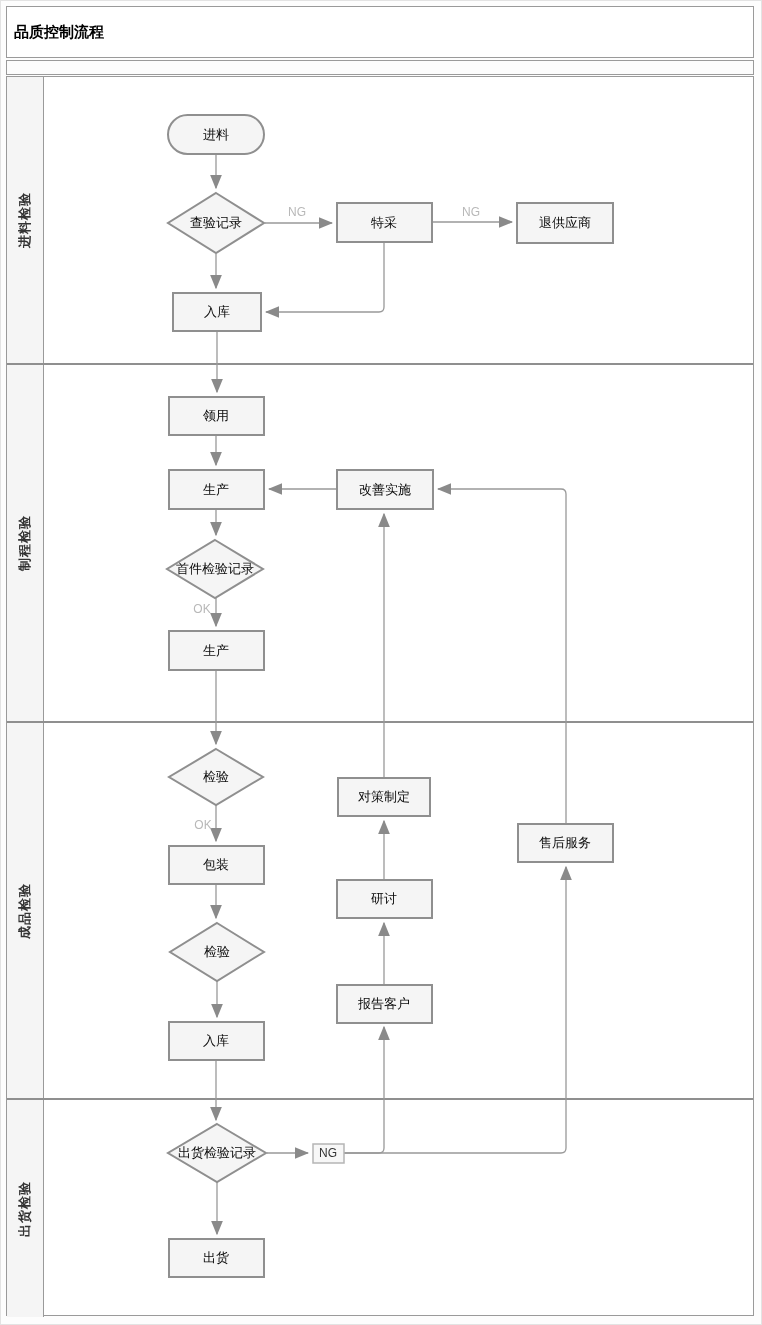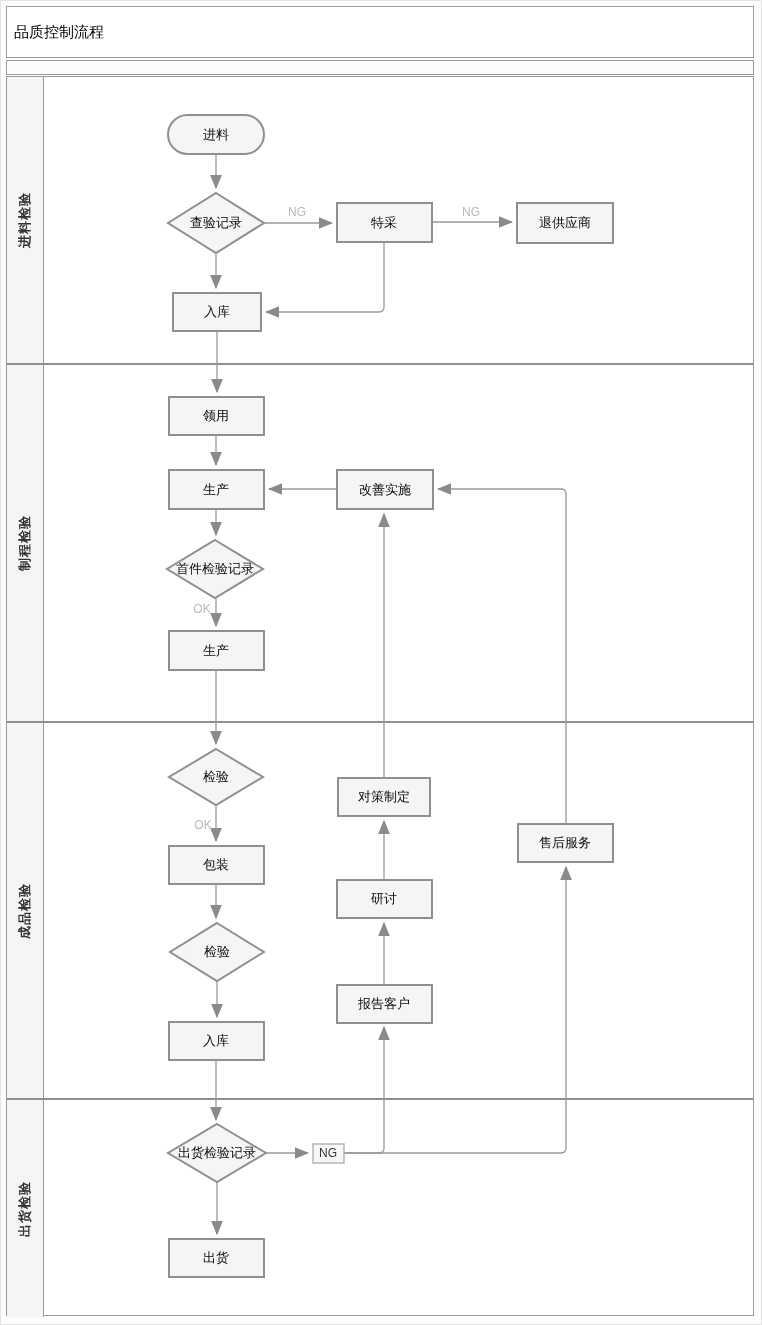--- a/index.html
+++ b/index.html
@@ -6,21 +6,21 @@
   .page{
     position:relative;width:762px;height:1325px;
     background:#fdfdfd;overflow:hidden;
     font-family:"Liberation Sans","DejaVu Sans",sans-serif;
     border:1px solid #e3e3e3;box-sizing:border-box;
   }
   .title-bar{
     position:absolute;left:5px;top:5px;width:748px;height:52px;
     background:#ffffff;border:1.5px solid #9a9a9a;box-sizing:border-box;
     display:flex;align-items:center;padding-left:7px;
-    font-size:15px;font-weight:normal;color:#000;
+    font-size:15px;font-weight:bold;color:#000;
   }
   .header-strip{
     position:absolute;left:5px;top:59px;width:748px;height:15px;
     background:#fcfcfc;border:1.5px solid #9a9a9a;box-sizing:border-box;
   }
   .pool{
     position:absolute;left:5px;top:75px;width:748px;height:1240px;
     border:1.5px solid #9a9a9a;box-sizing:border-box;background:#ffffff;
   }
   .lane{

